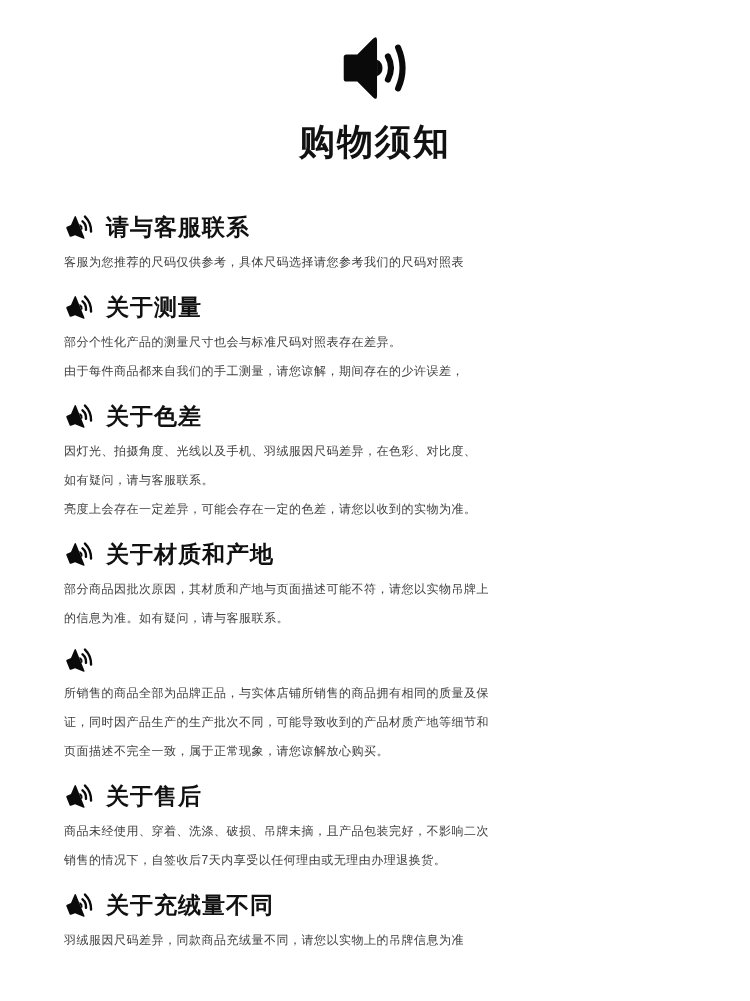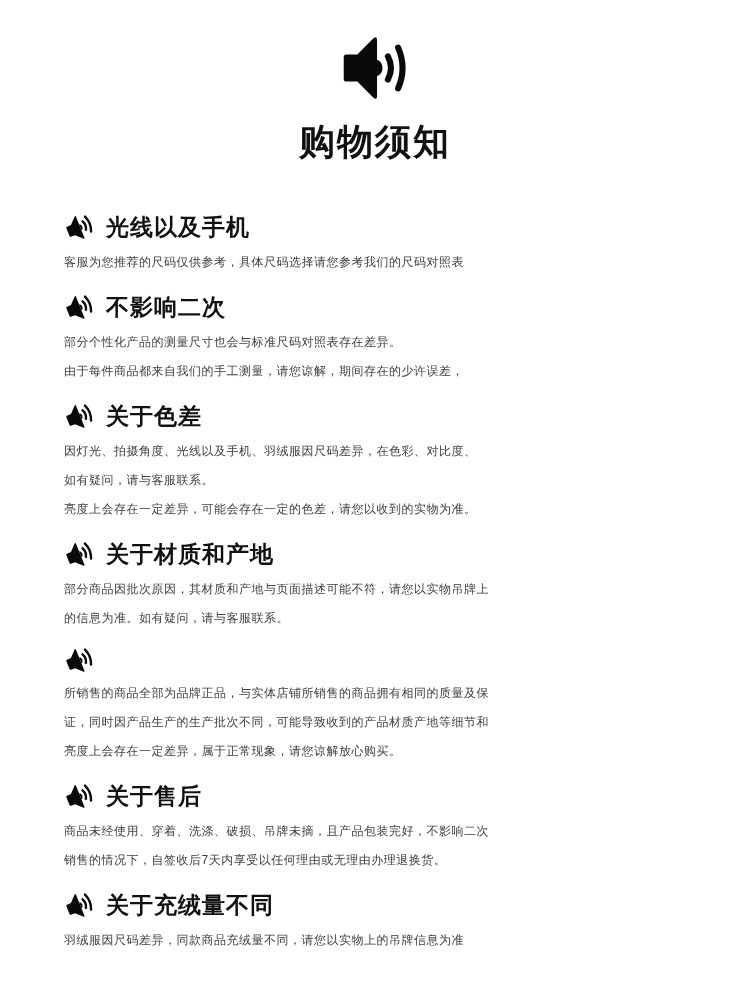--- a/index.html
+++ b/index.html
@@ -86,35 +86,35 @@
   </div>
 
   <div class="sections">
   <section class="notice-section">
     <div class="heading-row">
       <span class="icon-small">
         <svg viewBox="0 0 108 100" preserveAspectRatio="xMidYMid meet">
               <use href="#speaker-glyph"></use>
             </svg>
       </span>
-      <h2 class="section-heading">光线以及手机</h2>
+      <h2 class="section-heading">请与客服联系</h2>
     </div>
     <div class="section-body">
           <div class="section-line">客服为您推荐的尺码仅供参考，具体尺码选择请您参考我们的尺码对照表</div>
         </div>
   </section>
 
   <section class="notice-section">
     <div class="heading-row">
       <span class="icon-small">
         <svg viewBox="0 0 108 100" preserveAspectRatio="xMidYMid meet">
               <use href="#speaker-glyph"></use>
             </svg>
       </span>
-      <h2 class="section-heading">不影响二次</h2>
+      <h2 class="section-heading">关于测量</h2>
     </div>
     <div class="section-body">
           <div class="section-line">部分个性化产品的测量尺寸也会与标准尺码对照表存在差异。</div>
           <div class="section-line">由于每件商品都来自我们的手工测量，请您谅解，期间存在的少许误差，</div>
         </div>
   </section>
 
   <section class="notice-section">
     <div class="heading-row">
       <span class="icon-small">
@@ -150,21 +150,21 @@
     <div class="heading-row">
       <span class="icon-small">
         <svg viewBox="0 0 108 100" preserveAspectRatio="xMidYMid meet">
               <use href="#speaker-glyph"></use>
             </svg>
       </span>
     </div>
     <div class="section-body">
           <div class="section-line">所销售的商品全部为品牌正品，与实体店铺所销售的商品拥有相同的质量及保</div>
           <div class="section-line">证，同时因产品生产的生产批次不同，可能导致收到的产品材质产地等细节和</div>
-          <div class="section-line">亮度上会存在一定差异，属于正常现象，请您谅解放心购买。</div>
+          <div class="section-line">页面描述不完全一致，属于正常现象，请您谅解放心购买。</div>
         </div>
   </section>
 
   <section class="notice-section">
     <div class="heading-row">
       <span class="icon-small">
         <svg viewBox="0 0 108 100" preserveAspectRatio="xMidYMid meet">
               <use href="#speaker-glyph"></use>
             </svg>
       </span>

